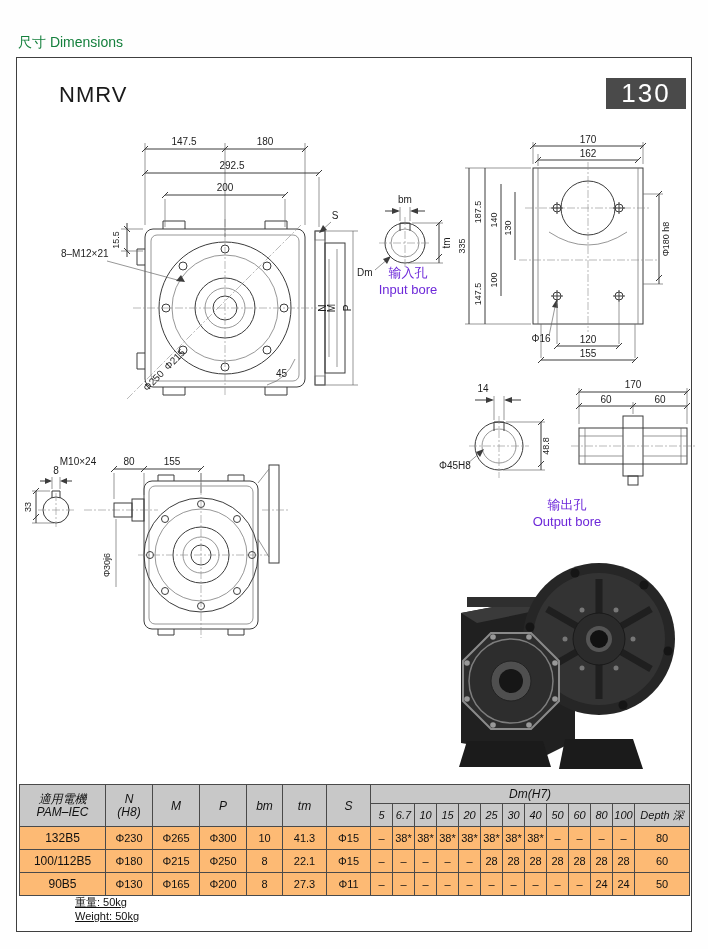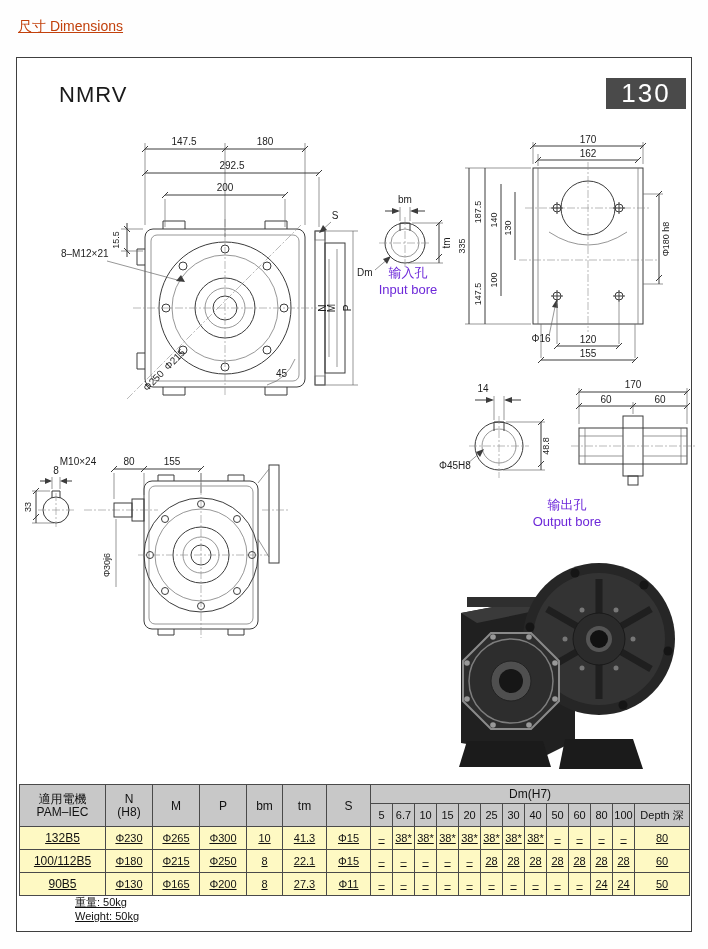--- a/index.html
+++ b/index.html
@@ -1,39 +1,39 @@
 <!DOCTYPE html>
 <html><head>
 <meta charset="utf-8">
 <style>
   html,body{margin:0;padding:0;background:#fff;}
   #canvas{position:relative;width:708px;height:949px;background:#fefefe;
           font-family:"Liberation Sans",sans-serif;color:#1d1d1d;overflow:hidden;}
-  .top-label{position:absolute;left:18px;top:18px;font-size:14px;color:#c2410c;text-decoration:underline;}
+  .top-label{position:absolute;left:18px;top:34px;font-size:14px;color:#15803d;}
   .frame{position:absolute;left:16px;top:57px;width:674px;height:873px;border:1.5px solid #3f3f3f;background:#fff;}
   .series-title{position:absolute;left:42px;top:24px;font-size:22px;letter-spacing:1px;color:#1a1a1a;}
   .vs-title{position:absolute;left:42px;top:366px;font-size:24px;letter-spacing:1px;color:#1a1a1a;}
   .badge{position:absolute;left:589px;top:20px;width:80px;height:31px;background:#4a4a4a;color:#fff;
          font-size:26px;display:flex;align-items:center;justify-content:center;letter-spacing:2px;}
   .cap{position:absolute;text-align:center;font-size:13px;line-height:17px;color:#6d28d9;}
   svg{position:absolute;overflow:visible;}
   svg text{font-family:"Liberation Sans",sans-serif;font-size:10px;fill:#1d1d1d;}
   svg text.sm{font-size:9px;}
   .ln{stroke:#3c3c3c;stroke-width:1;fill:none;}
   .thin{stroke:#6a6a6a;stroke-width:0.7;fill:none;}
   .cl{stroke:#8a8a8a;stroke-width:0.6;stroke-dasharray:8 2 2 2;fill:none;}
   .ah{fill:#3c3c3c;stroke:none;}
   
   .tbl-wrap{position:absolute;left:2px;top:726px;width:670px;}
   table{border-collapse:collapse;table-layout:fixed;width:670px;font-size:12px;}
   th,td{border:1px solid #4a4a4a;text-align:center;padding:0;vertical-align:middle;color:#111;}
-  thead th{background:#c8c8c8;font-weight:normal;}
+  thead th{background:#c8c8c8;font-weight:normal;font-style:italic;}
   .hr1 th{height:18px;font-size:12px;}
   .hr2 th{height:22px;font-size:11px;}
-  tbody td{height:22px;font-size:11px;background:#fef9c3;text-decoration:underline;}
+  tbody td{height:22px;font-size:11px;background:#fdba74;}
   td.c-pam, tbody td:first-child{font-size:12px;}
   .two-line{white-space:pre-line;line-height:13px;font-size:12px;}
   .notes{position:absolute;font-size:11px;line-height:14px;color:#111;text-decoration:underline;}
 </style>
 </head>
 <body>
 
 <div id="canvas">
   <div class="top-label">尺寸 Dimensions</div>
 

